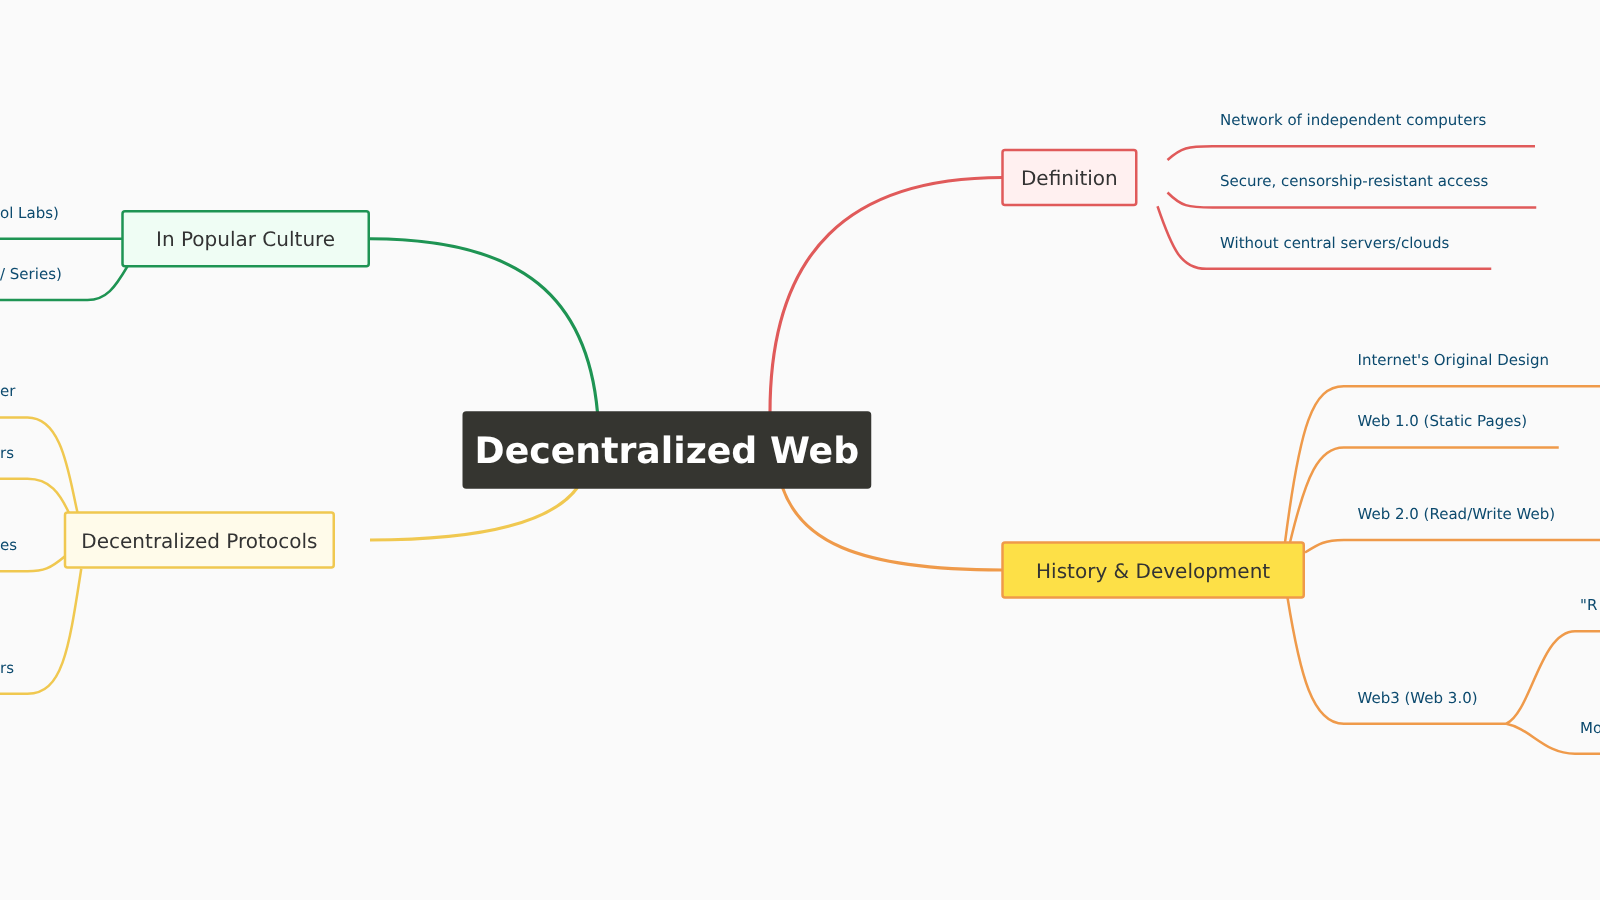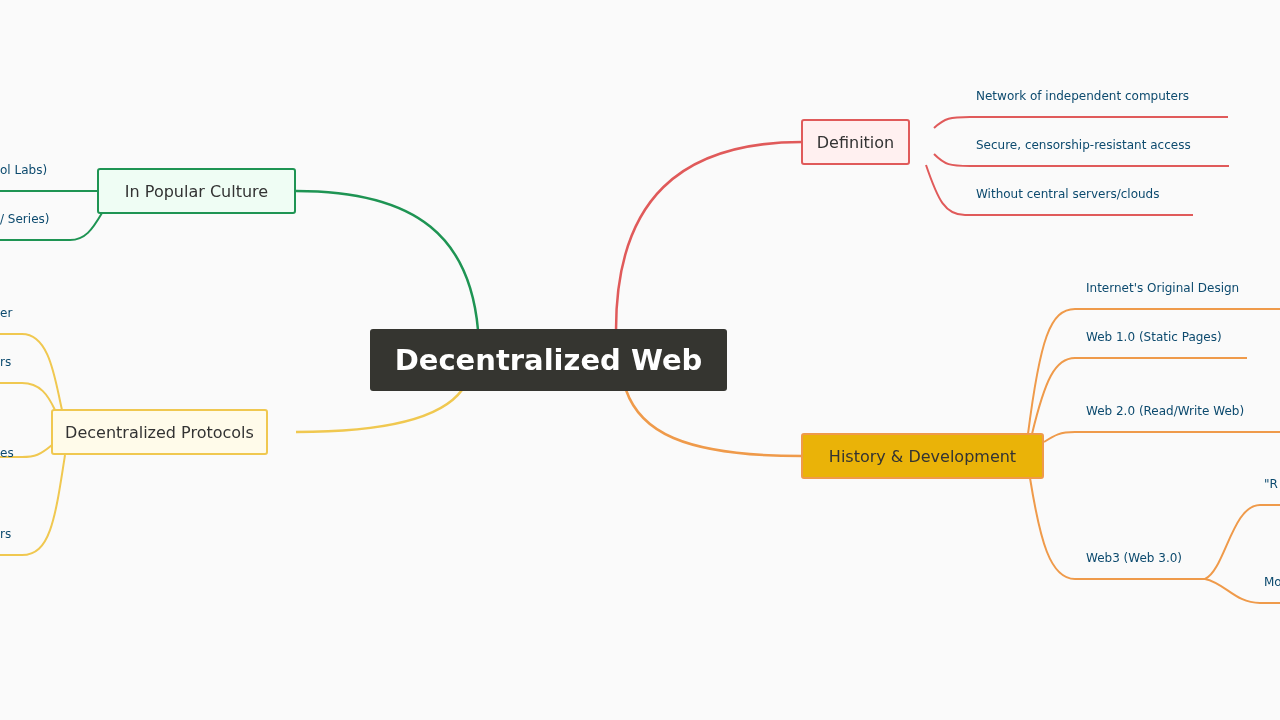--- a/index.html
+++ b/index.html
@@ -38,46 +38,46 @@
     <path d="M98,191 L0,191" stroke="#1e9453"></path>
     <path d="M102,213 C92,230 85,240 70,240 L0,240" stroke="#1e9453"></path>
 
     <path d="M62,410 C55,380 50,334 22,334 L0,334" stroke="#f0c850"></path>
     <path d="M55,410 C48,395 40,383 22,383 L0,383" stroke="#f0c850"></path>
     <path d="M52,445 C40,455 35,457 22,457 L0,457" stroke="#f0c850"></path>
     <path d="M65,455 C55,520 50,555 22,555 L0,555" stroke="#f0c850"></path>
   </g>
 </svg>
 
-<div class="node root" style="left:370px; top:329px; width:357px; height:62px;">
+<div class="node root" style="left:370px; top:329px; width:327px; height:62px;">
   <span>Decentralized Web</span>
 </div>
 
 <div class="node" style="left:801px; top:119px; width:109px; height:46px; border-color:#e05a5a; background:#fff0f0;text-align:center;">
   <span>Definition</span>
 </div>
 <div class="leaf" style="left:976px; top:89px;">Network of independent computers</div>
 <div class="leaf" style="left:976px; top:138px;">Secure, censorship-resistant access</div>
 <div class="leaf" style="left:976px; top:187px;">Without central servers/clouds</div>
 
-<div class="node" style="left:801px; top:433px; width:243px; height:46px; border-color:#ef9a4a; background:#eab308;">
+<div class="node" style="left:801px; top:433px; width:243px; height:46px; border-color:#ef9a4a; background:#fde047;">
   <span>History &amp; Development</span>
 </div>
 <div class="leaf" style="left:1086px; top:281px;">Internet's Original Design</div>
 <div class="leaf" style="left:1086px; top:330px;">Web 1.0 (Static Pages)</div>
 <div class="leaf" style="left:1086px; top:404px;">Web 2.0 (Read/Write Web)</div>
 <div class="leaf" style="left:1086px; top:551px;">Web3 (Web 3.0)</div>
 <div class="leaf" style="left:1264px; top:477px;">"R</div>
 <div class="leaf" style="left:1264px; top:575px;">Mo</div>
 
 <div class="node" style="left:97px; top:168px; width:199px; height:46px; border-color:#1e9453; background:#effdf4;">
   <span>In Popular Culture</span>
 </div>
 <div class="leaf" style="left:0px; top:163px;">ol Labs)</div>
 <div class="leaf" style="left:0px; top:212px;">/ Series)</div>
 
 <div class="node" style="left:51px; top:409px; width:217px; height:46px; border-color:#f0c850; background:#fffbea;">
   <span>Decentralized Protocols</span>
 </div>
 <div class="leaf" style="left:0px; top:306px;text-align:right;">er</div>
 <div class="leaf" style="left:0px; top:355px;">rs</div>
-<div class="leaf" style="left:0px; top:446px;">es</div>
+<div class="leaf" style="left:0px; top:429px;">es</div>
 <div class="leaf" style="left:0px; top:527px;">rs</div>
 
 </body></html>

